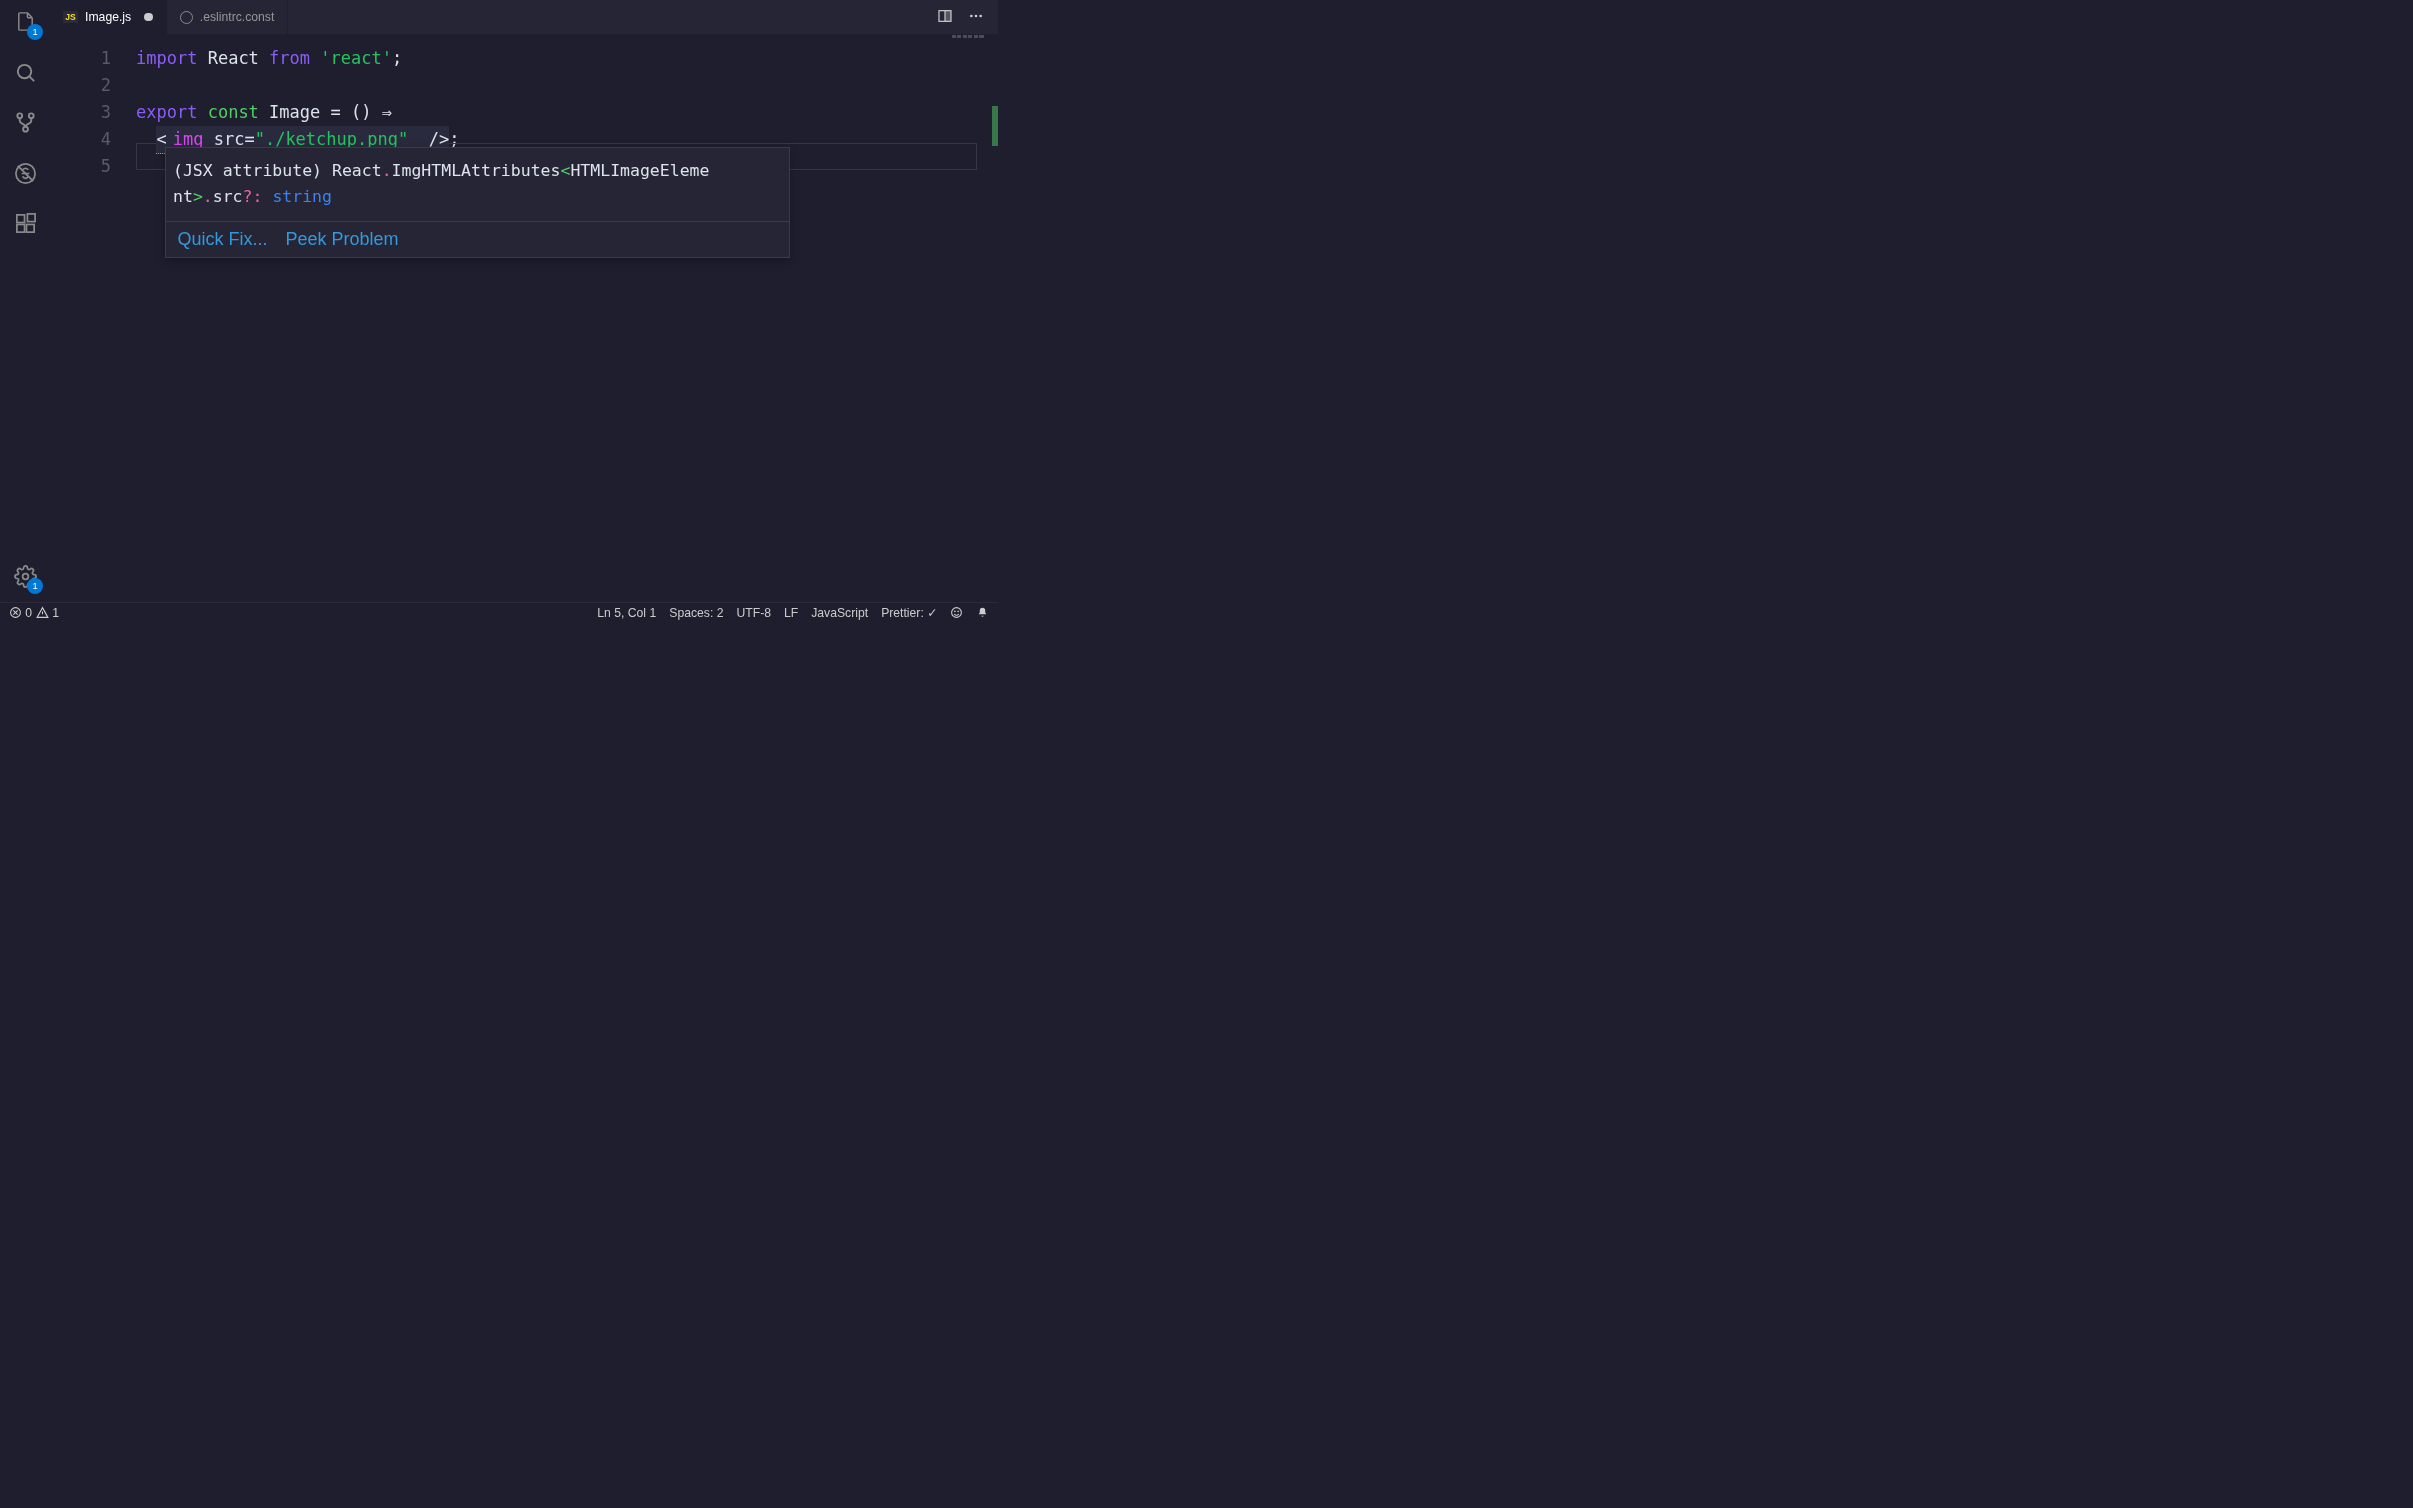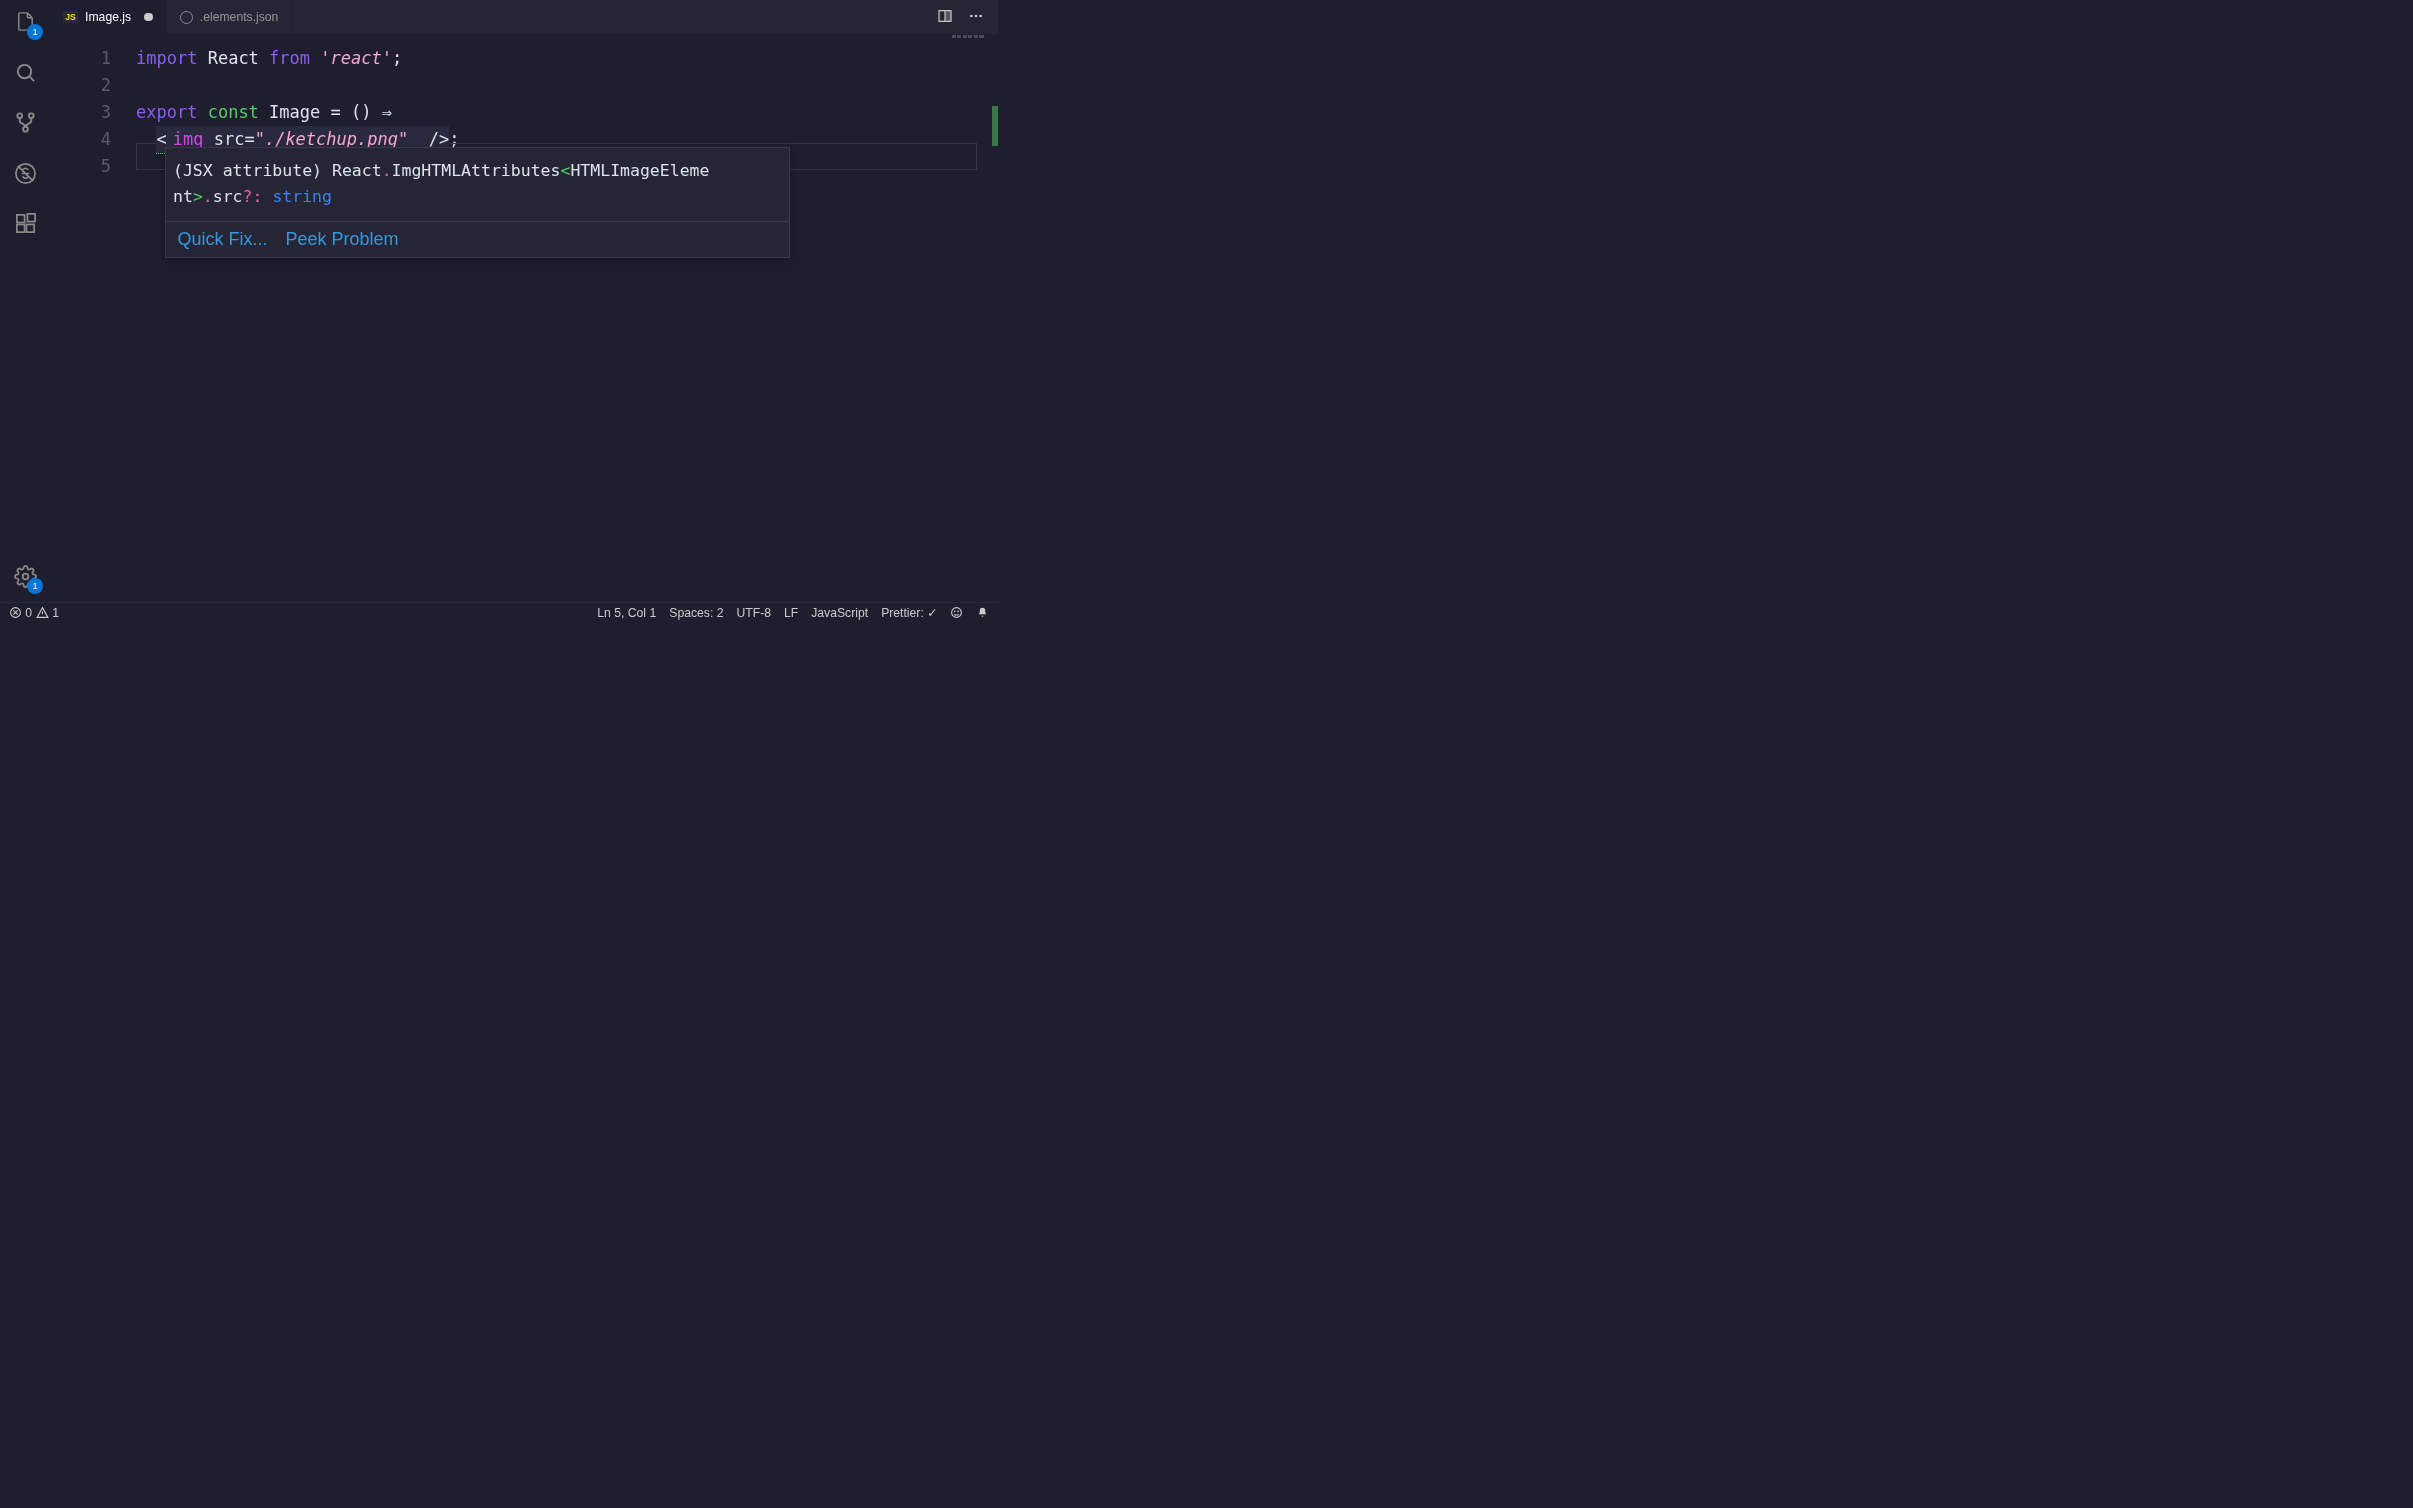--- a/index.html
+++ b/index.html
@@ -176,21 +176,21 @@
     .code-line {
       height: 27px;
       line-height: 27px;
       white-space: pre;
     }
     
     .tok-keyword { color: #8b5cf6; }
     .tok-keyword2 { color: #51cf66; }
     .tok-ident { color: #dce3ea; }
     .tok-punct { color: #dce3ea; }
-    .tok-string { color: #f9a8d4; font-style: italic; }
+    .tok-string { color: #22c55e; }
     .tok-tag { color: #d946ef; margin-left: 6px; }
     .tok-attr { color: #dce3ea; }
     .tok-arrow { color: #dce3ea; }
     
     .line-highlight {
       background: #2a2a3e;
       display: inline-block;
       position: relative;
     }
     
@@ -373,21 +373,21 @@
 
   <div class="editor-area">
     <div class="tab-bar">
       <div class="tab active">
         <span class="tab-icon-js">JS</span>
         <span>Image.js</span>
         <span class="tab-dot"></span>
       </div>
       <div class="tab">
         <span class="tab-icon-json"></span>
-        <span>.elements.json</span>
+        <span>.eslintrc.const</span>
       </div>
       <div class="tab-actions">
         <span>
           <svg viewBox="0 0 24 24" fill="none" stroke="currentColor" stroke-width="1.8">
             <rect x="3" y="4" width="18" height="16"></rect>
               <path d="M12 4v16"></path>
             <path d="M13 5h7v14h-7z" fill="currentColor" opacity="0.3"></path>
           </svg>
         </span>
         <span>

